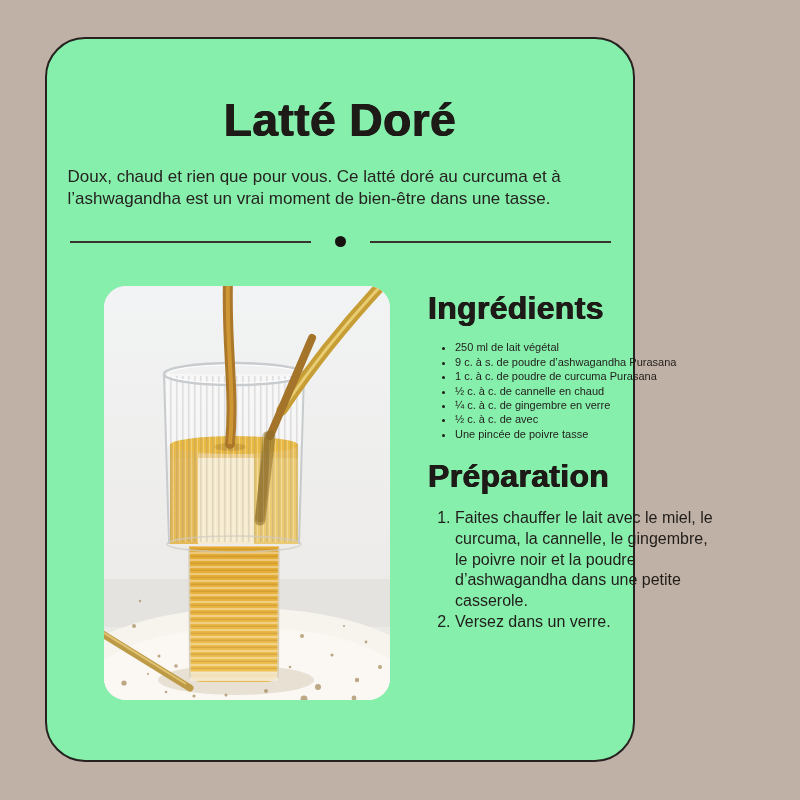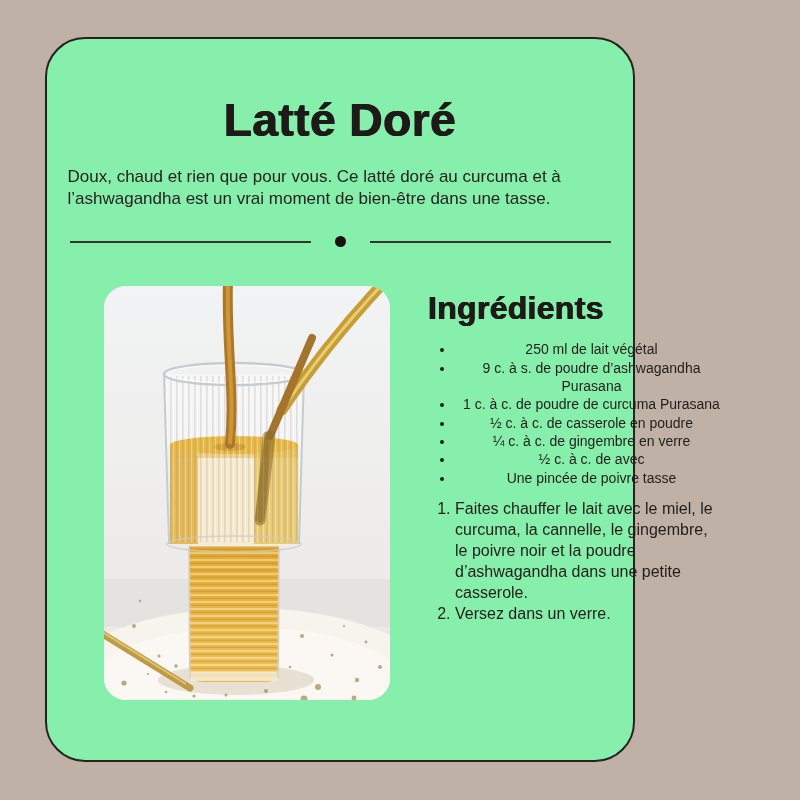--- a/index.html
+++ b/index.html
@@ -43,21 +43,21 @@
     position:absolute;left:381px;top:250px;width:300px;
   }
   .section-heading{
     margin:0;font-size:32px;font-weight:800;line-height:1.2;
     letter-spacing:.3px;
     text-shadow:.5px 0 0 currentColor,-.5px 0 0 currentColor;
   }
   .section-heading.prep{margin-top:16px;}
   ul.ingredients{
     margin:13px 0 0;padding:0 0 0 27px;
-    font-size:14px;line-height:1.31;color:#211d1a;text-align:center;
+    font-size:11px;line-height:1.31;color:#211d1a;
   }
   ul.ingredients li{margin:0;}
   ol.steps{
     margin:12px 0 0;padding:0 4px 0 27px;
     font-size:16px;line-height:1.31;color:#211d1a;
   }
   ol.steps li{margin:0;}
 </style>
 </head>
 <body>
@@ -178,24 +178,25 @@
       </g>
     </svg>
   </div>
 
   <div class="right-col">
     <h2 class="section-heading">Ingrédients</h2>
     <ul class="ingredients">
         <li>250 ml de lait végétal</li>
         <li>9 c. à s. de poudre d’ashwagandha Purasana</li>
         <li>1 c. à c. de poudre de curcuma Purasana</li>
-        <li>½ c. à c. de casserole en poudre</li>
+        <li>½ c. à c. de cannelle en chaud</li>
         <li>¼ c. à c. de gingembre en verre</li>
         <li>½ c. à c. de avec</li>
         <li>Une pincée de poivre tasse</li>
       </ul>
+    <h2 class="section-heading prep">Préparation</h2>
     <ol class="steps">
         <li>Faites chauffer le lait avec le miel, le curcuma, la cannelle, le gingembre, le poivre noir et la poudre d’ashwagandha dans une petite casserole.</li>
         <li>Versez dans un verre.</li>
       </ol>
   </div>
 
 </div>
 
 </body></html>

